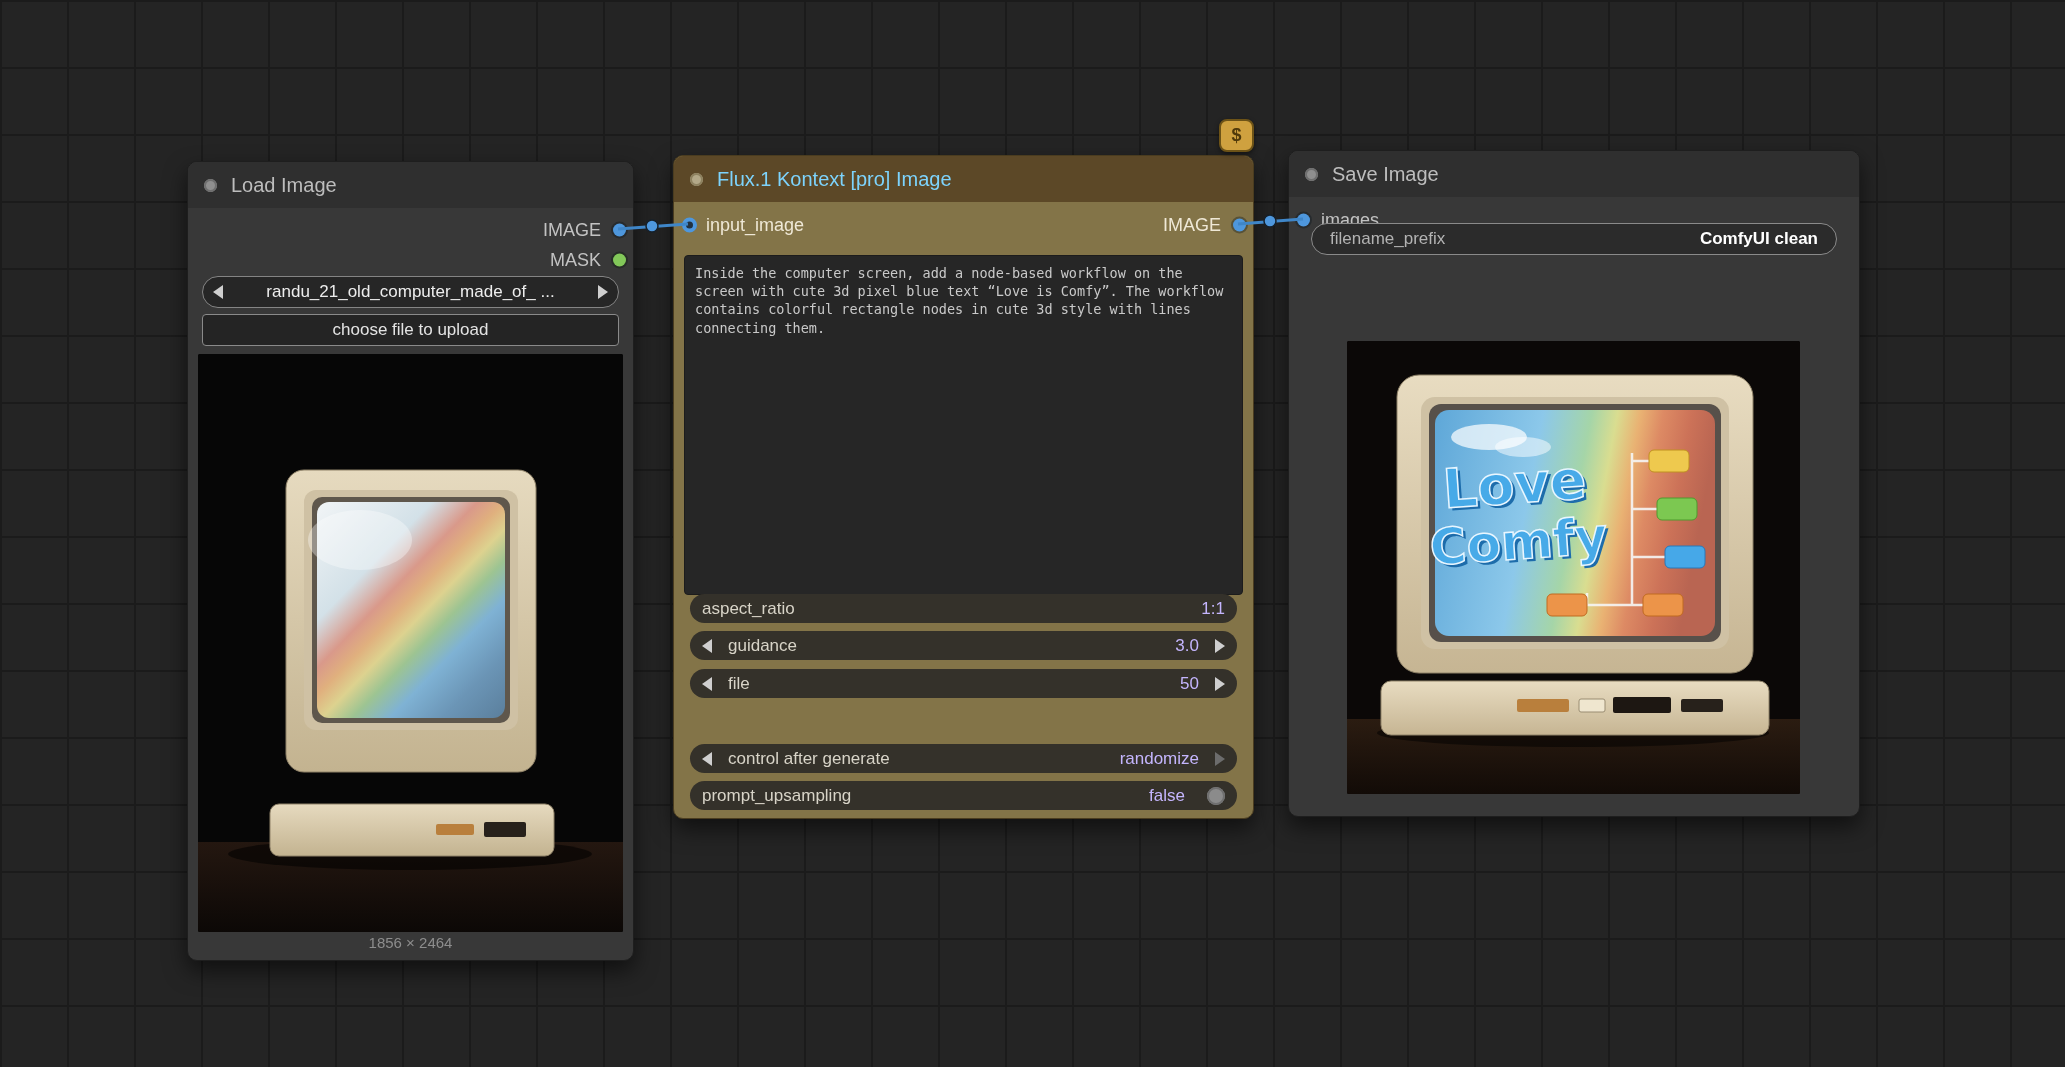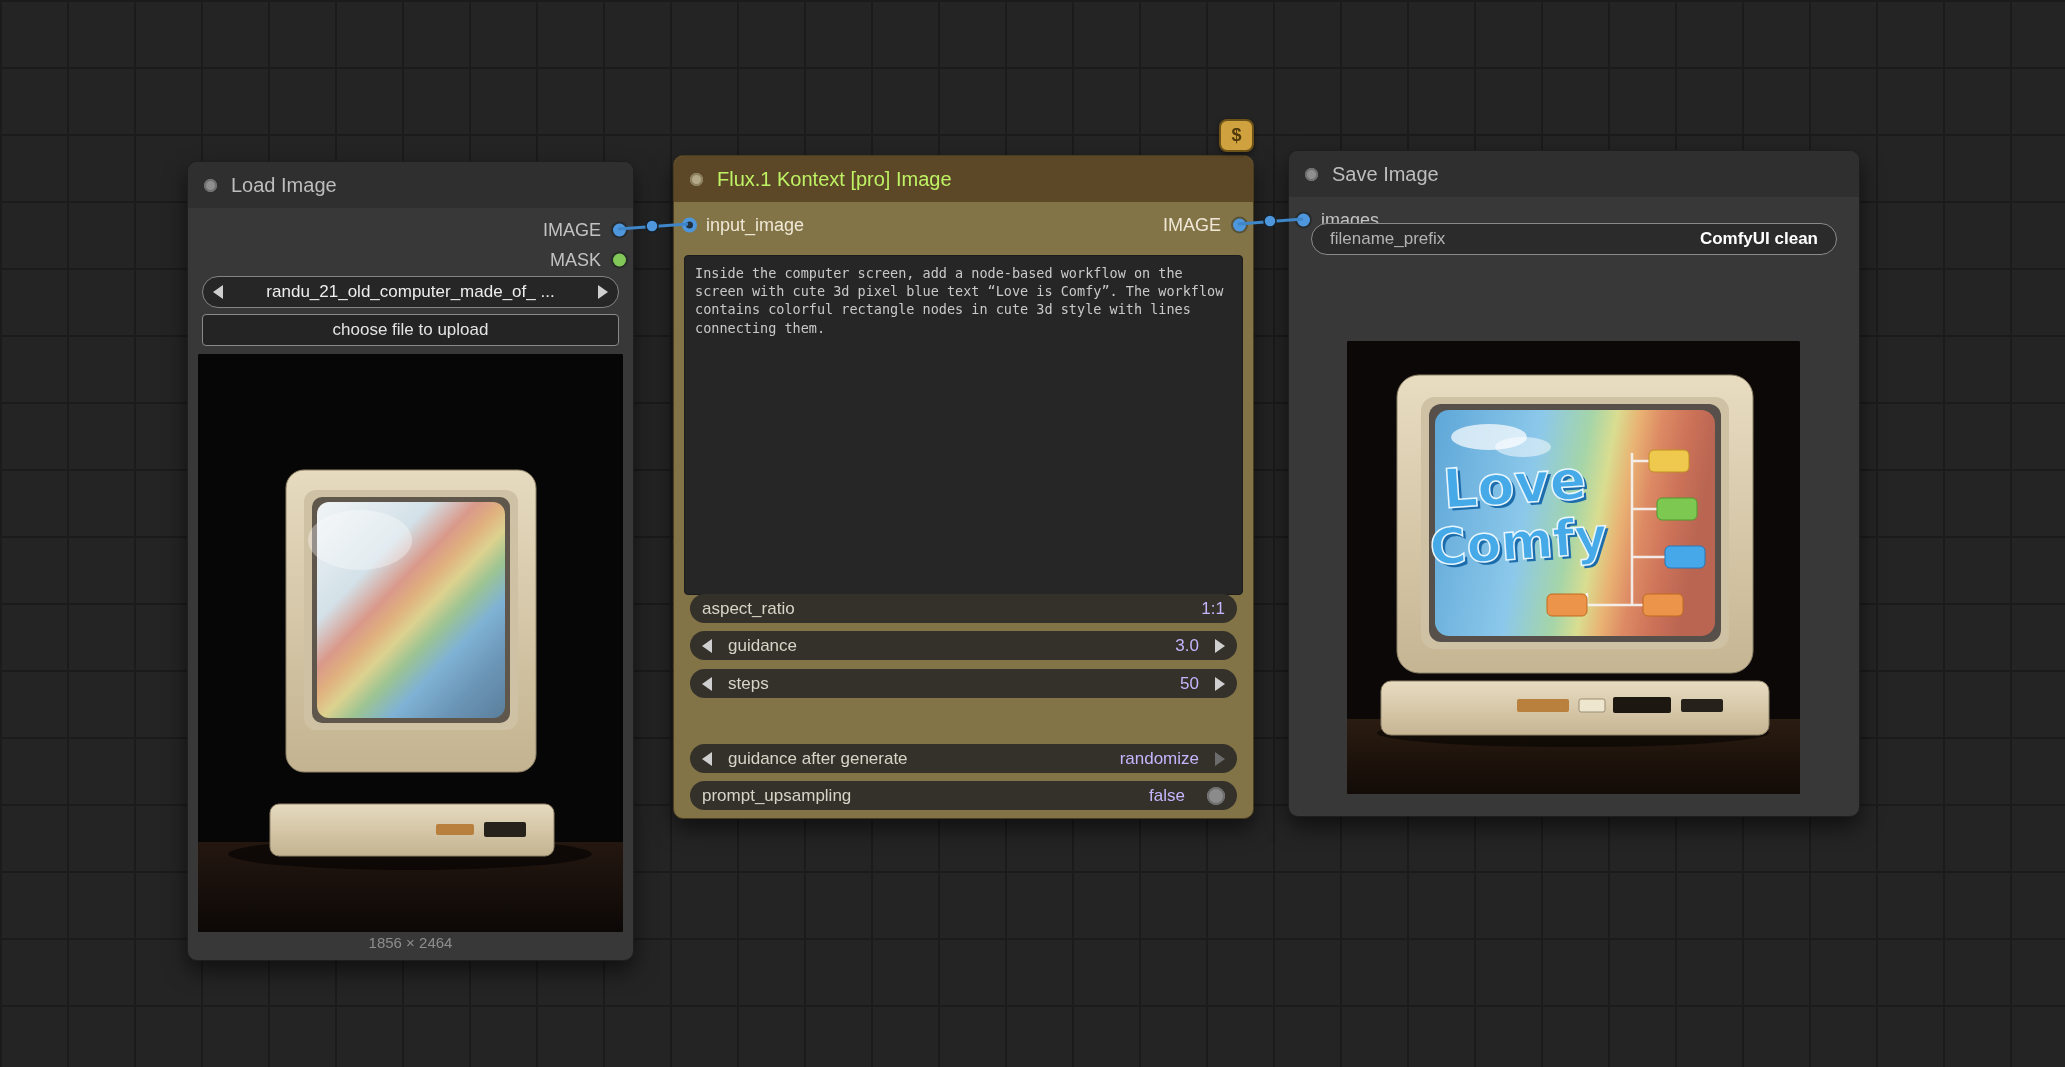--- a/index.html
+++ b/index.html
@@ -12,21 +12,21 @@
 
   .node{position:absolute;border-radius:10px;background:#383838;
     box-shadow:0 10px 22px rgba(0,0,0,.55);border:1px solid #1e1e1e;}
   .node-header{height:46px;display:flex;align-items:center;gap:14px;padding:0 16px;
     font-size:20px;color:#bdbdbd;background:#2f2f2f;border-radius:9px 9px 0 0;}
   .collapse-dot{width:13px;height:13px;border-radius:50%;background:#8f8f8f;
     box-shadow:inset 0 0 0 2px #6f6f6f;flex:0 0 auto;}
 
   
   .node.flux{background:#837448;border-color:#4a3c1f;}
-  .node.flux .node-header{background:#5c4827;color:#bef264;}
+  .node.flux .node-header{background:#5c4827;color:#7dd3fc;}
   .node.flux .collapse-dot{background:#b3a888;box-shadow:inset 0 0 0 2px #8d815f;}
 
   .slot{position:absolute;height:28px;display:flex;align-items:center;font-size:18px;}
   .slot-label{color:#c2c2c2;}
   .flux .slot-label{color:#efe8d6;}
   .dot{width:13px;height:13px;border-radius:50%;position:absolute;top:50%;transform:translateY(-50%);}
   .dot-blue{background:#4e97dd;box-shadow:0 0 0 2px rgba(10,20,30,.35);}
   .dot-green{background:#82c859;box-shadow:0 0 0 2px rgba(10,30,10,.35);}
   .dot-ring{width:7px;height:7px;background:#203040;border:4px solid #4e97dd;}
 
@@ -163,29 +163,29 @@
 
     <div class="fwidget" style="top:475px;">
       <span class="arr arr-left"></span>
       <span class="wlabel">guidance</span>
       <span class="wvalue">3.0</span>
       <span class="arr arr-right"></span>
     </div>
 
     <div class="fwidget" style="top:513px;">
       <span class="arr arr-left"></span>
-      <span class="wlabel">steps</span>
+      <span class="wlabel">file</span>
       <span class="wvalue">50</span>
       <span class="arr arr-right"></span>
     </div>
 
 
     <div class="fwidget" style="top:588px;">
       <span class="arr arr-left"></span>
-      <span class="wlabel">guidance after generate</span>
+      <span class="wlabel">control after generate</span>
       <span class="wvalue">randomize</span>
       <span class="arr arr-right dim"></span>
     </div>
 
     <div class="fwidget" style="top:625px;">
       <span class="wlabel">prompt_upsampling</span>
       <span class="wvalue">false</span>
       <span class="toggle-circle"></span>
     </div>
   </div>

